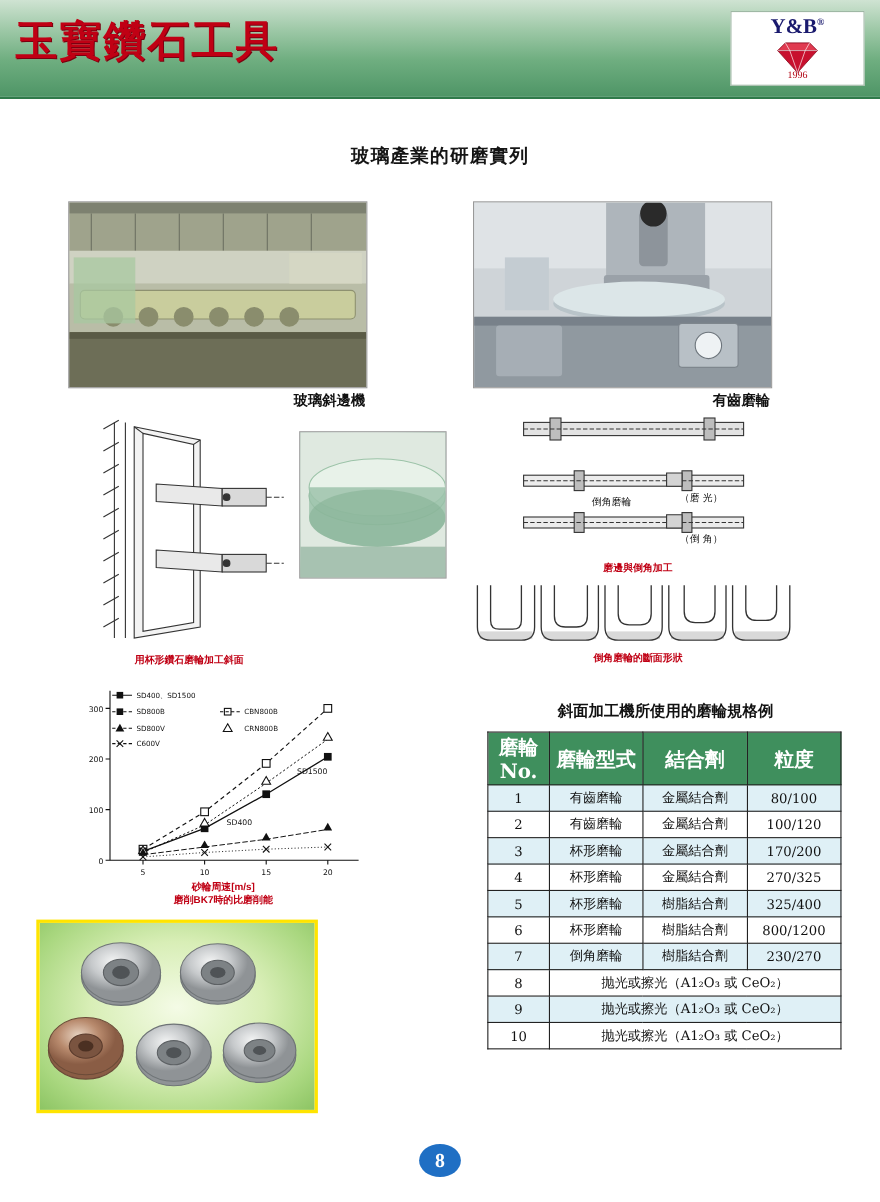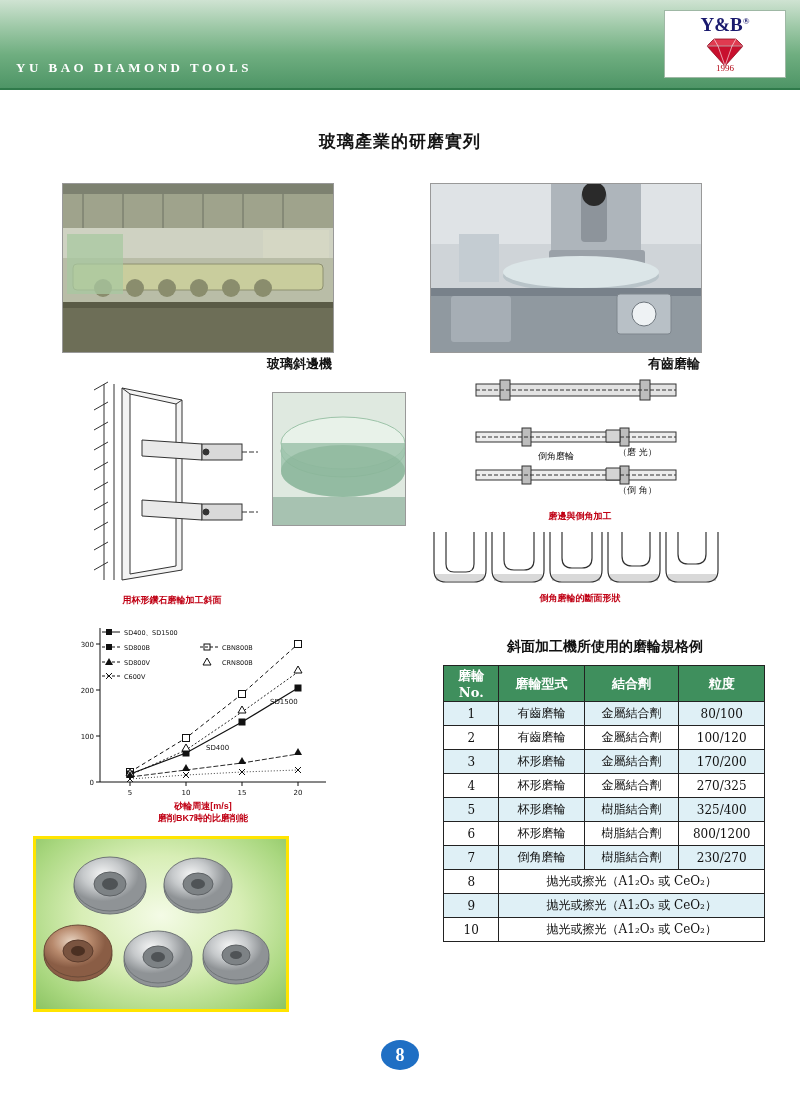--- a/index.html
+++ b/index.html
@@ -183,21 +183,21 @@
     border-collapse: collapse;
     font-family: "DejaVu Serif", serif;
     font-size: 12px;
   }
   table.spec th {
     background: #3f8f5d;
     color: #ffffff;
     font-weight: bold;
     border: 1px solid #222;
     height: 22px;
-    font-size: 13px;
+    font-size: 18px;
   }
   table.spec td {
     border: 1px solid #222;
     height: 21px;
     text-align: center;
     color: #111;
   }
   table.spec tr.alt td { background: #dff0f6; }
   table.spec td.num { width: 54px; }
   table.spec td.type { width: 86px; }
@@ -227,21 +227,21 @@
     font-weight: bold;
     text-align: center;
     line-height: 30px;
   }
 </style>
 </head>
 <body>
 
 <div class="header">
   <div class="header-inner">
-    <div class="logo-en">YU BAO DIAMOND TOOLS</div>
+    <div class="logo-cn">玉寶鑽石工具</div>
     <div class="logo-box">
       <div class="yb-text"><span>Y&amp;B</span><sup>®</sup></div>
       <svg class="diamond-mark" viewBox="0 0 44 30">
         <polygon points="4,9 40,9 22,29" fill="#c8102e" stroke="#8e0a20" stroke-width="0.8"></polygon>
         <polygon points="4,9 11,2 33,2 40,9" fill="#e03a50" stroke="#8e0a20" stroke-width="0.8"></polygon>
         <line x1="11" y1="2" x2="15" y2="9" stroke="#ffffff" stroke-width="0.6"></line>
         <line x1="33" y1="2" x2="29" y2="9" stroke="#ffffff" stroke-width="0.6"></line>
         <line x1="15" y1="9" x2="22" y2="29" stroke="#ffffff" stroke-width="0.6"></line>
         <line x1="29" y1="9" x2="22" y2="29" stroke="#ffffff" stroke-width="0.6"></line>
         <line x1="4" y1="9" x2="40" y2="9" stroke="#ffffff" stroke-width="0.6"></line>

